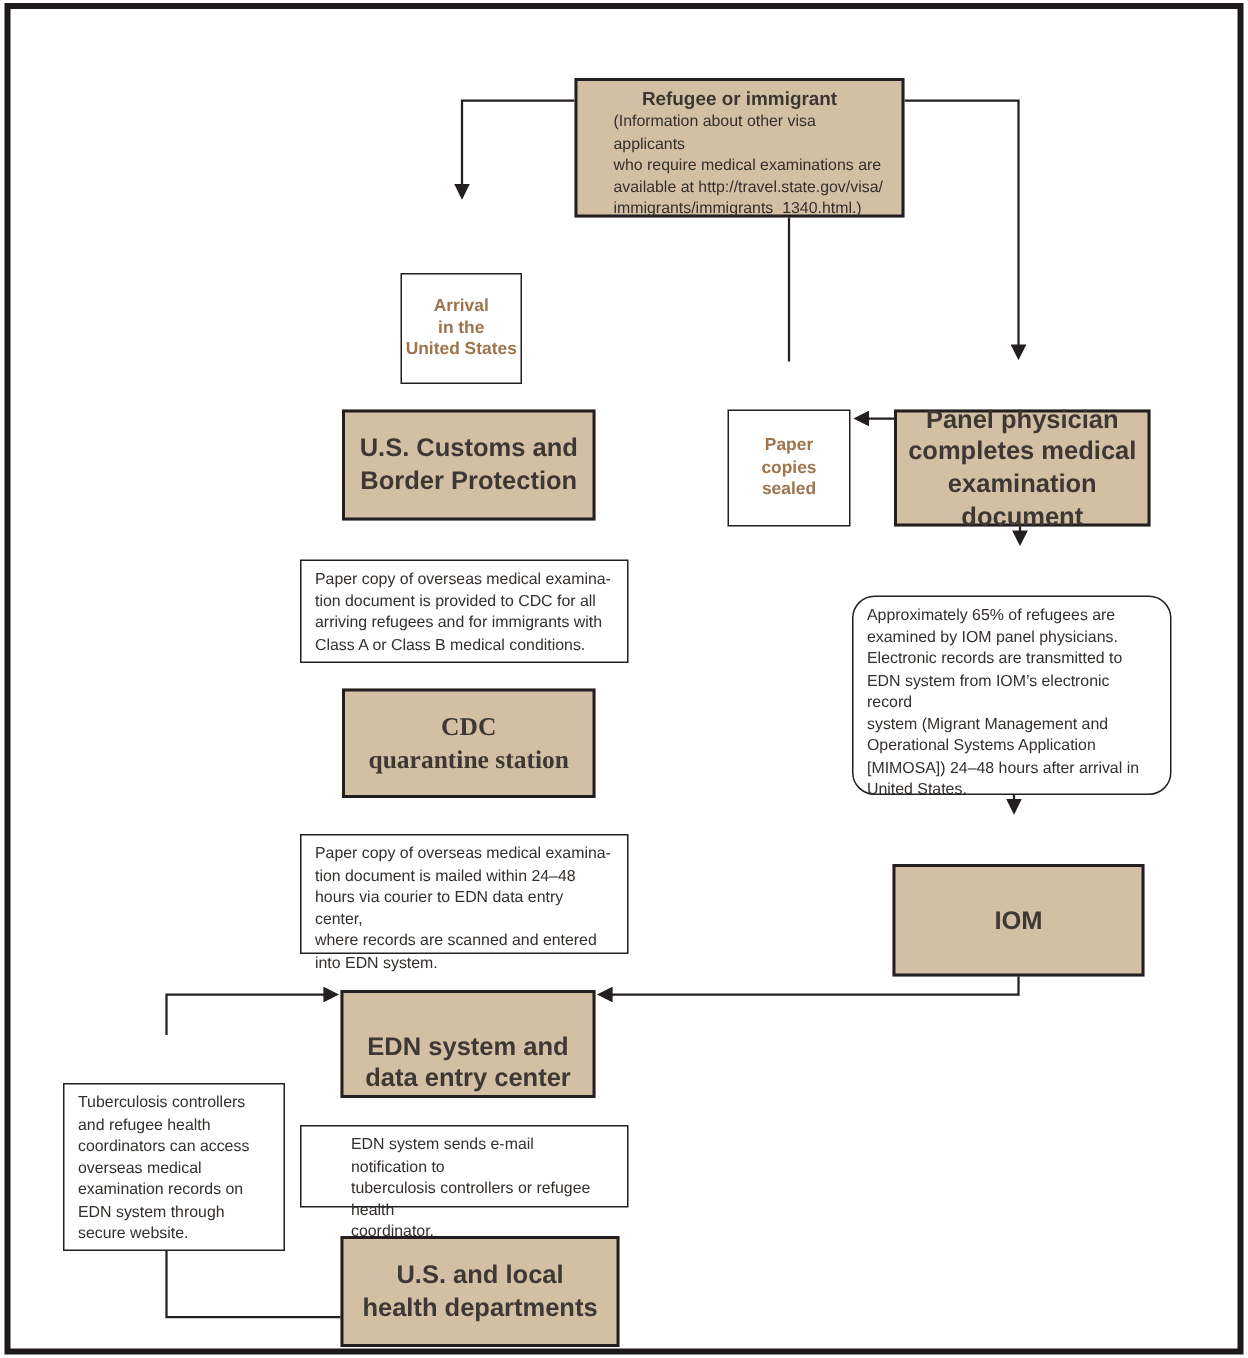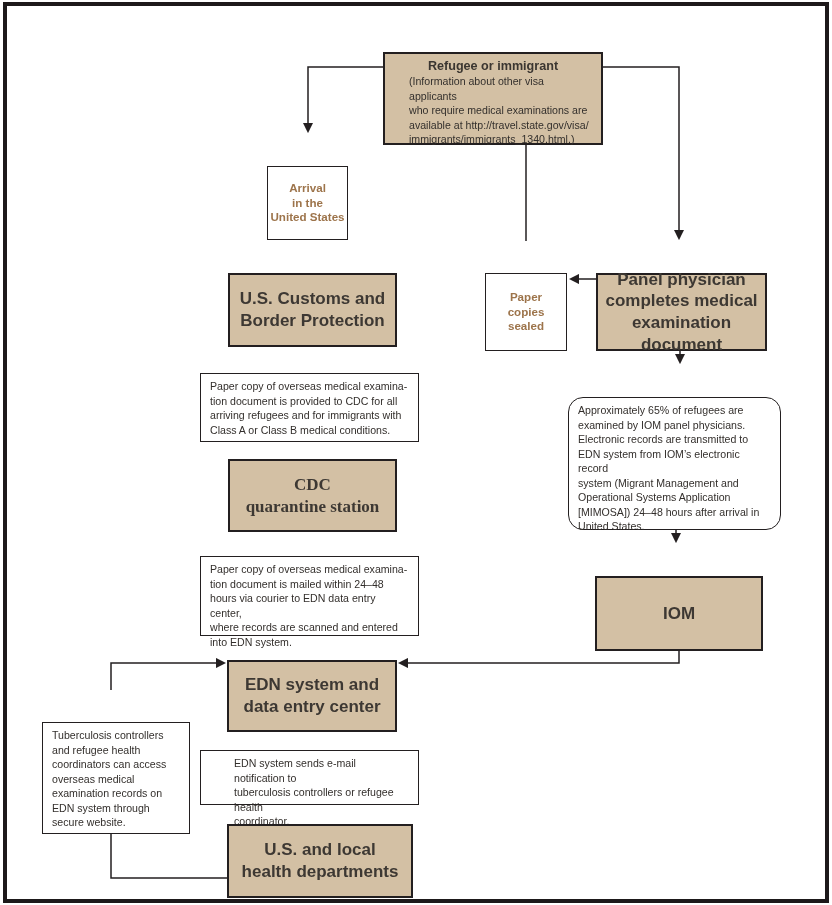--- a/index.html
+++ b/index.html
@@ -34,26 +34,26 @@
   .annot{justify-content:flex-start;align-items:flex-start;}
   .annot .node-body{padding:5px 9px;box-sizing:border-box;}
   #refugee{justify-content:flex-start;}
   #refugee .node-title{
     font-weight:700;font-size:12.6px;color:#3b3631;margin-top:5px;text-align:center;
   }
   #refugee .node-body{padding:1px 8px 0 24px;box-sizing:border-box;}
 
   
   #refugee{left:383px;top:20px;width:220px;height:93px;}
-  #arrival{left:267px;top:134px;width:81px;height:74px;}
+  #arrival{left:267px;top:150px;width:81px;height:74px;}
   #customs{left:228px;top:241px;width:169px;height:74px;}
   #paper1{left:200px;top:341px;width:219px;height:69px;}
   #cdc{left:228px;top:427px;width:169px;height:73px;font-family:Liberation Serif, serif;}
   #paper2{left:200px;top:524px;width:219px;height:80px;}
-  #edn{left:227px;top:628px;width:170px;height:72px;}
+  #edn{left:227px;top:628px;width:170px;height:72px;justify-content:flex-end;}
   #email{left:200px;top:718px;width:219px;height:55px;padding-left:24px;}
   #health{left:227px;top:792px;width:186px;height:74px;}
   #tb{left:42px;top:690px;width:148px;height:112px;}
   #sealed{left:485px;top:241px;width:82px;height:78px;}
   #panel{left:596px;top:241px;width:171px;height:78px;}
   #sixtyfive{left:568px;top:365px;width:213px;height:133px;border-radius:15px;}
   #iom{left:595px;top:544px;width:168px;height:75px;}
 </style>
 </head>
 <body>

